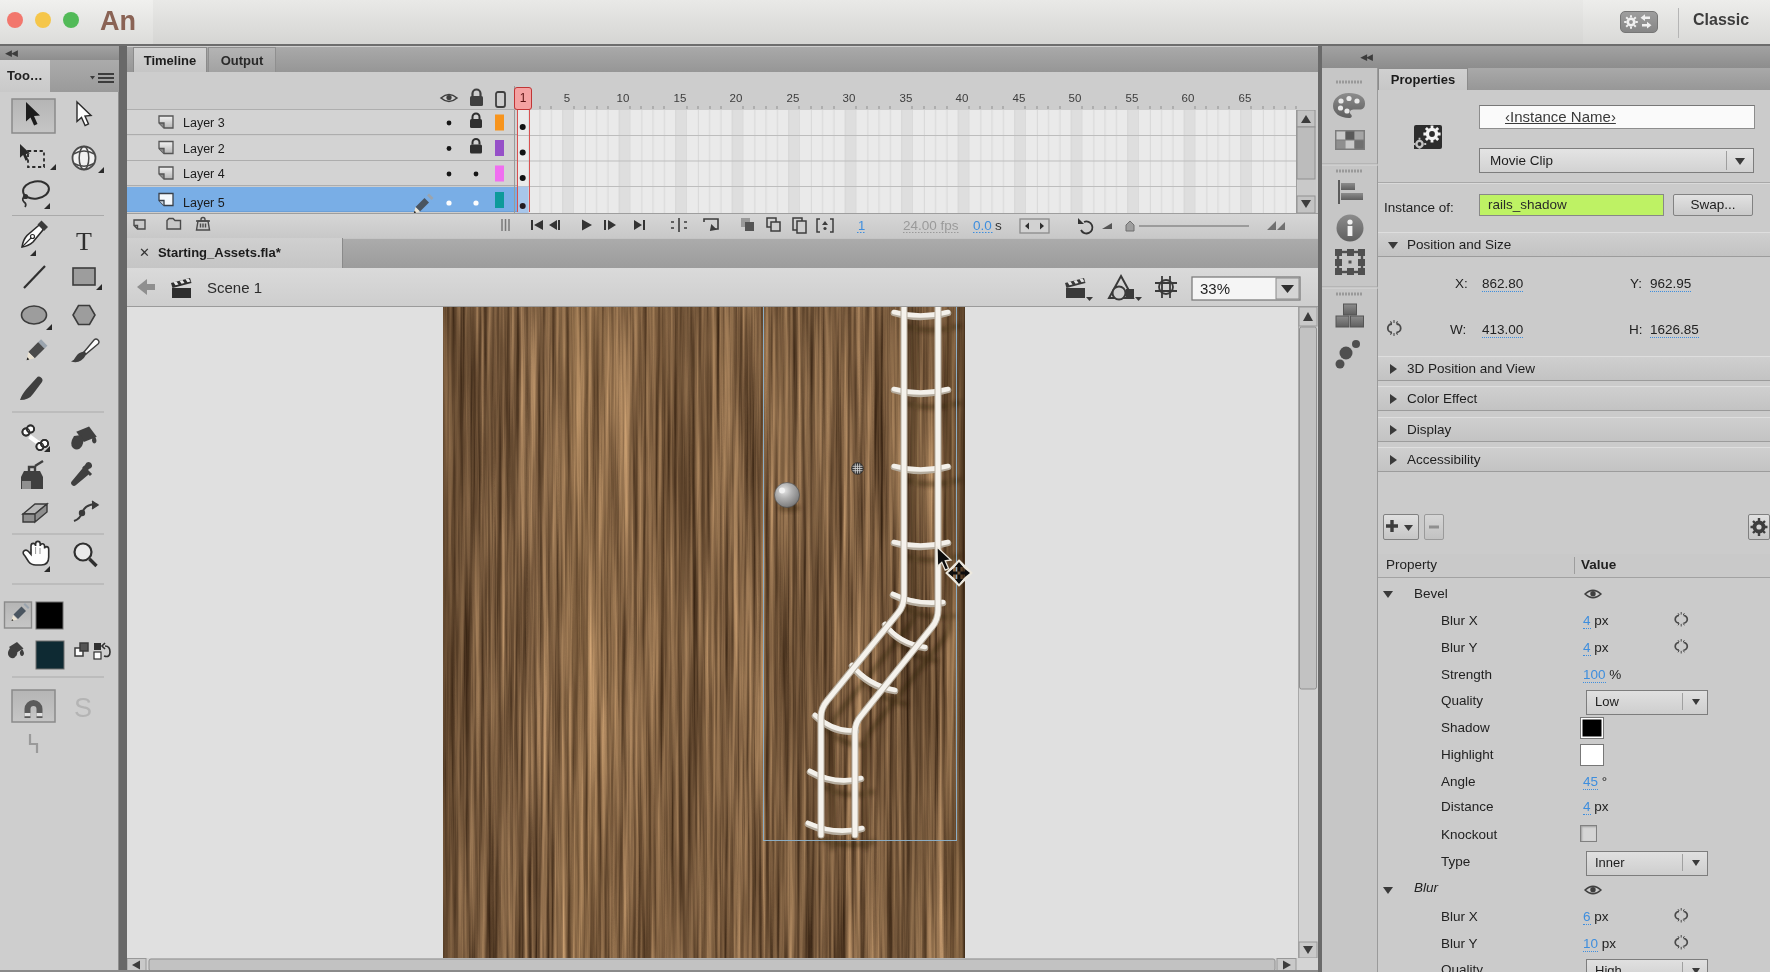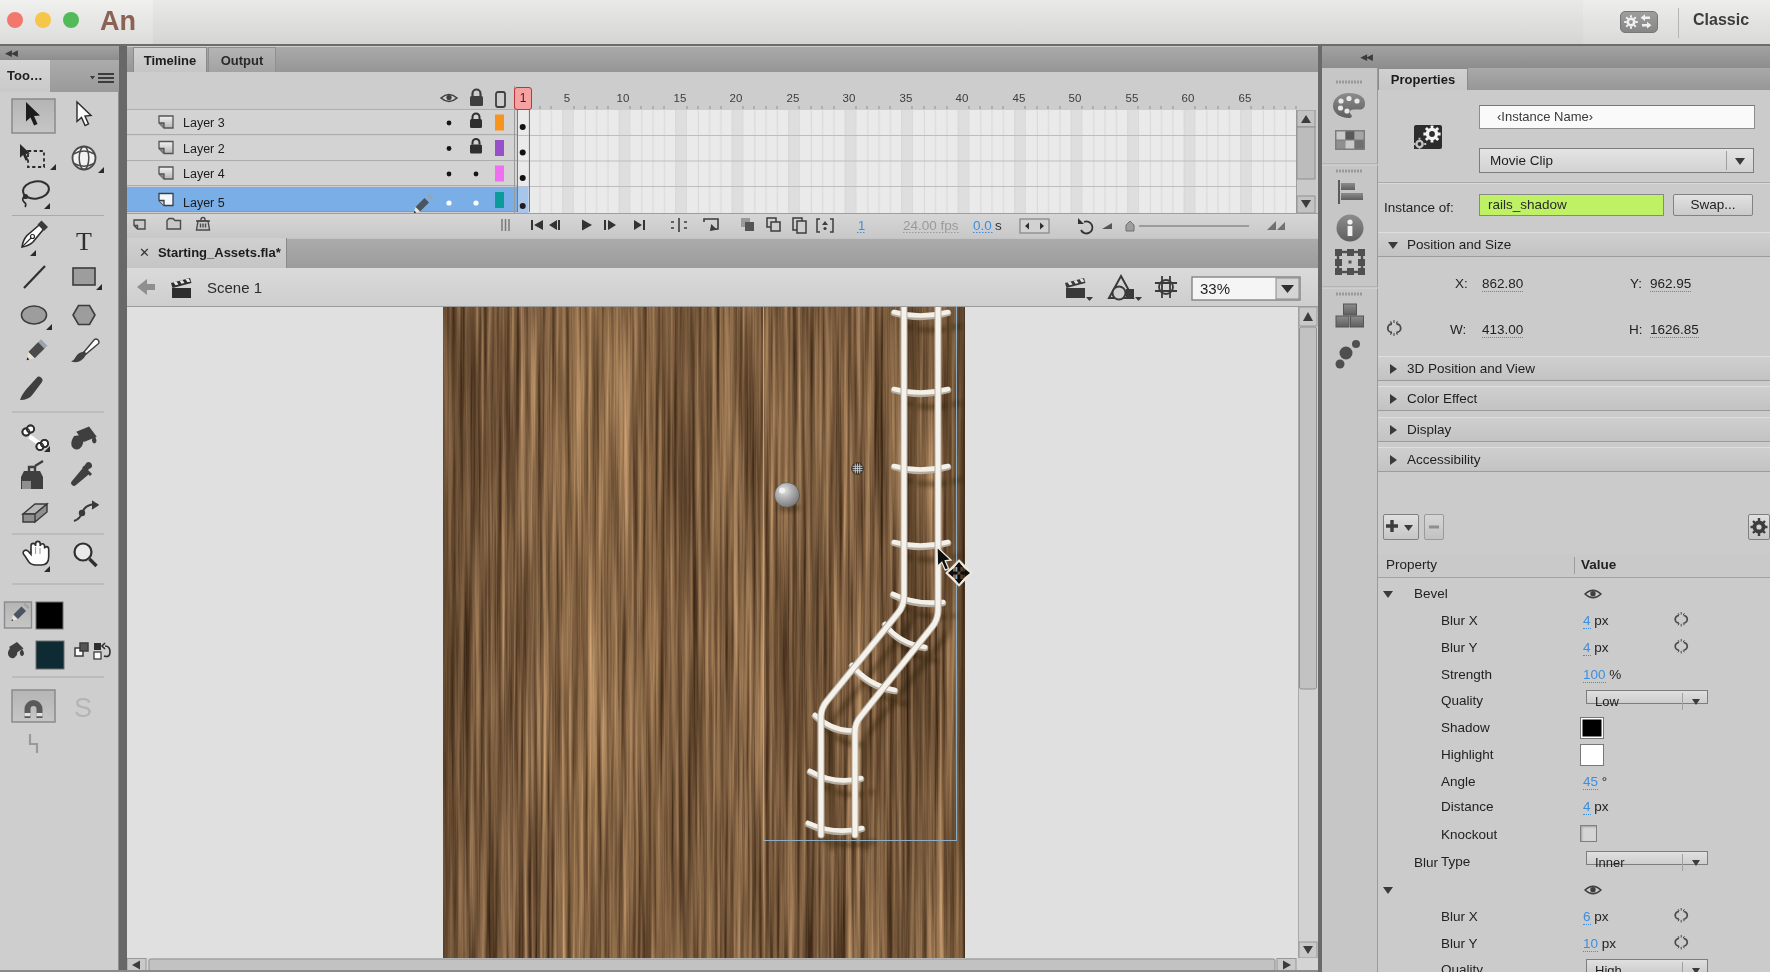--- a/index.html
+++ b/index.html
@@ -33,21 +33,21 @@
 #tab-output  { left:208px; top:47px; width:68px; height:25px; font-size:13px; line-height:25px; text-align:center;}
 #tl-body { left:127px; top:72px; width:1191px; height:141px; background:#cdcdcd; }
 #tl-bottom { left:127px; top:213px; width:1191px; height:25px; background:linear-gradient(#d6d6d6,#c8c8c8); border-top:1px solid #9e9e9e; }
 
 
 #grid { left:644px; top:110px; width:768px; height:103px; background:#e9e9e9; }
 .lrow { position:absolute; left:127px; width:390px; height:25px; background:#d3d3d3; border-bottom:1px solid #adadad; }
 
 
 #docbar { left:127px; top:238px; width:1191px; height:30px; background:linear-gradient(#ababab,#9c9c9c); border-top:1px solid #c4c4c4;}
-#doctab { left:127px; top:238px; width:160px; height:30px; background:linear-gradient(#d0d0d0,#c5c5c5); border-right:1px solid #8a8a8a; color:#1c1c1c; font-weight:bold; font-size:13px; line-height:30px; }
+#doctab { left:127px; top:238px; width:216px; height:30px; background:linear-gradient(#d0d0d0,#c5c5c5); border-right:1px solid #8a8a8a; color:#1c1c1c; font-weight:bold; font-size:13px; line-height:30px; }
 #scenebar { left:127px; top:268px; width:1191px; height:39px; background:linear-gradient(#dadada,#cecece); border-bottom:1px solid #9b9b9b; }
 
 
 #canvas { left:127px; top:307px; width:1171px; height:651px; background:#e0e0e0; overflow:hidden; }
 #stage { position:absolute; left:316px; top:0; width:522px; height:651px; }
 #vsb-canvas { left:1298px; top:307px; width:20px; height:651px; background:#d6d6d6; border-left:1px solid #a8a8a8;}
 #hsb { left:127px; top:958px; width:1191px; height:14px; background:#d6d6d6; border-top:1px solid #a8a8a8; }
 #bottomedge { left:0; top:970px; width:1334px; height:2px; background:#8a8a8a; }
 
 
@@ -63,21 +63,21 @@
 
 .sect-head { position:absolute; left:0; width:392px; height:25px;
   background:linear-gradient(#cfcfcf,#c3c3c3); border-top:1px solid #dedede; border-bottom:1px solid #9c9c9c;
   font-size:13.5px; color:#1e1e1e; line-height:24px; padding-left:29px; }
 .tri-r { position:absolute; width:0; height:0; border-left:7px solid #3a3a3a; border-top:5px solid transparent; border-bottom:5px solid transparent; }
 .tri-d { position:absolute; width:0; height:0; border-top:7px solid #3a3a3a; border-left:5px solid transparent; border-right:5px solid transparent; }
 .bluev { color:#3e8ede; border-bottom:1px dotted #3e8ede; }
 .plabel { position:absolute; font-size:13.5px; color:#222; }
 .eye { width:18px; height:11px; }
 .chain { width:19px; height:17px; }
-.ddrop { position:absolute; width:122px; height:14px; background:linear-gradient(#e0e0e0,#cecece); border:1px solid #7d7d7d; font-size:13px; color:#1d1d1d; line-height:21px; padding-left:8px; }
+.ddrop { position:absolute; width:122px; height:25px; background:linear-gradient(#e0e0e0,#cecece); border:1px solid #7d7d7d; font-size:13px; color:#1d1d1d; line-height:21px; padding-left:8px; }
 
 </style>
 </head>
 <body>
 
 <div class="abs" id="titlebar">
   <div class="lseg"></div>
     <div class="rseg"></div>
   <div class="tl" style="left:7px;background:#f2776d;"></div>
   <div class="tl" style="left:35px;background:#f5c64a;"></div>
@@ -740,21 +740,21 @@
         <path d="M18 2.4 v3 M18 16.6 v3 M9.4 11 h3 M23.6 11 h3 M11.9 4.9 l2.1 2.1 M22.1 15 l2.1 2.1 M24.2 4.9 l-2.1 2.1 M14 15 l-2.1 2.1"></path>
       </g>
     </g>
     <path d="M0 16 h10 v10 h-10 z" fill="#2d2d2d"></path>
     <path d="M5.5 21 m-4.3 0 a4.3 4.3 0 1 1 8.6 0 a4.3 4.3 0 1 1 -8.6 0 M5.5 21 m-1.9 0 a1.9 1.9 0 1 0 3.8 0 a1.9 1.9 0 1 0 -3.8 0" fill="#c4c4c4" fill-rule="evenodd"></path>
     <g stroke="#c4c4c4" stroke-width="1.8">
       <path d="M5.5 14.8 v2 M5.5 25.2 v2 M-0.7 21 h2 M10.2 21 h2"></path>
     </g>
   </svg>
 
-  <div class="abs" style="left:101px;top:15px;width:276px;height:24px;background:#fafafa;border:1px solid #8d8d8d;border-top-color:#777;font-size:13px;color:#3a3a3a;line-height:22px;padding-left:17px;">‹Instance Name›</div>
+  <div class="abs" style="left:101px;top:15px;width:276px;height:24px;background:#fafafa;border:1px solid #8d8d8d;border-top-color:#777;font-size:15px;color:#3a3a3a;line-height:22px;padding-left:25px;text-decoration:underline;">‹Instance Name›</div>
 
   <div class="abs" style="left:101px;top:58px;width:275px;height:25px;background:linear-gradient(#e4e4e4,#d2d2d2);border:1px solid #7d7d7d;font-size:13.5px;color:#1d1d1d;line-height:23px;padding-left:10px;">Movie Clip
     <div class="abs" style="right:26px;top:2px;width:1px;height:19px;background:#9e9e9e;"></div>
     <div class="abs tri-d" style="right:8px;top:9px;"></div>
   </div>
   <div class="abs" style="left:0;top:92px;width:392px;height:1px;background:#a8a8a8;"></div>
   <div class="abs" style="left:0;top:93px;width:392px;height:1px;background:#dadada;"></div>
   <div class="abs plabel" style="left:6px;top:110px;">Instance of:</div>
   <div class="abs" style="left:101px;top:104px;width:185px;height:22px;background:#bef264;border:1px solid #888;font-size:13.5px;color:#2a2a2a;line-height:20px;padding-left:8px;">rails_shadow</div>
   <div class="abs" style="left:295px;top:104px;width:80px;height:22px;background:linear-gradient(#e2e2e2,#cacaca);border:1px solid #828282;border-radius:2px;font-size:13.5px;color:#1d1d1d;line-height:20px;text-align:center;">Swap...</div>
@@ -839,21 +839,21 @@
   <div class="abs plabel" style="left:63px;top:709px;">Distance</div>
   <div class="abs plabel" style="left:205px;top:709px;"><span class="bluev">4</span> px</div>
   <div class="abs plabel" style="left:63px;top:737px;">Knockout</div>
   <div class="abs" style="left:202px;top:735px;width:17px;height:17px;background:#d5d5d5;border:1px solid #808080;box-shadow:inset 1px 1px 2px rgba(0,0,0,0.25);"></div>
   <div class="abs plabel" style="left:63px;top:764px;">Type</div>
   <div class="abs ddrop" style="left:208px;top:761px;">Inner<div class="abs" style="right:24px;top:2px;width:1px;height:17px;background:#a0a0a0;"></div><span class="tri-d" style="right:7px;top:8px;border-top-width:6px;border-left-width:4.5px;border-right-width:4.5px;"></span></div>
 
   <div class="abs" style="left:5px;top:794px;">
       <span class="tri-d" style="left:0;top:3px;"></span>
     </div>
-  <div class="abs plabel" style="left:36px;top:765px;">Blur</div>
+  <div class="abs plabel" style="left:36px;top:790px;font-style:italic;">Blur</div>
   <svg class="abs eye" style="left:206px;top:794px;">
       <use href="#eyeico"></use>
     </svg>
   <div class="abs plabel" style="left:63px;top:819px;">Blur X</div>
   <div class="abs plabel" style="left:205px;top:819px;"><span class="bluev">6</span> px</div>
   <svg class="abs chain" style="left:294px;top:817px;">
       <use href="#chainico"></use>
     </svg>
   <div class="abs plabel" style="left:63px;top:846px;">Blur Y</div>
   <div class="abs plabel" style="left:205px;top:846px;"><span class="bluev">10</span> px</div>

